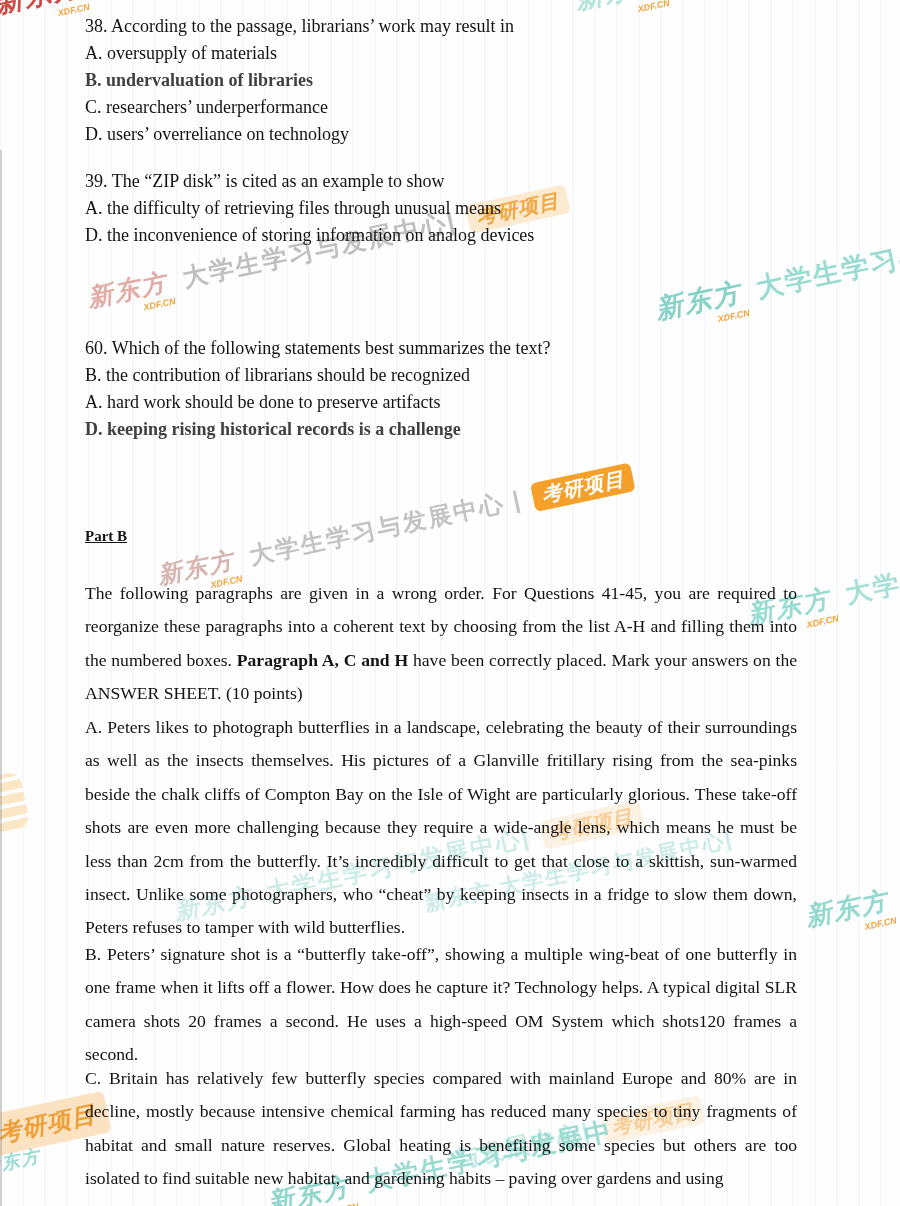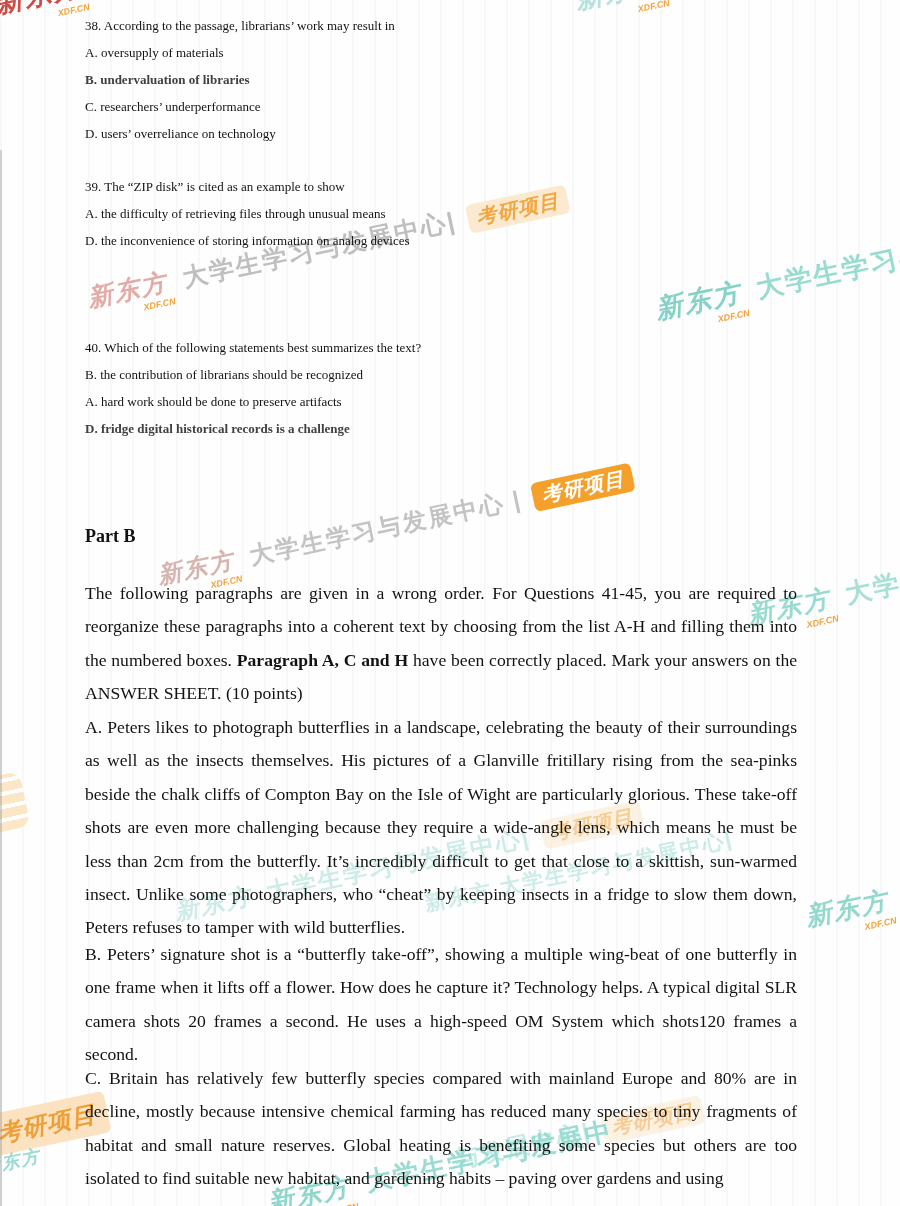--- a/index.html
+++ b/index.html
@@ -8,23 +8,23 @@
     background:#fefefe;overflow:hidden;
     font-family:"Liberation Serif", serif;color:#121212;
   }
   .scanlines{
     position:absolute;inset:0;z-index:0;pointer-events:none;
     background:repeating-linear-gradient(90deg, rgba(208,214,218,.16) 0 2px, transparent 2px 22px);
   }
   .scan-edge{position:absolute;left:0;top:150px;width:2px;height:1056px;background:rgba(130,136,140,.35);z-index:3;}
 
   .block{position:absolute;left:85px;width:712px;z-index:2;}
-  .qline{font-size:13px;line-height:26.9px;}
+  .qline{font-size:18px;line-height:26.9px;}
   .hl{color:#404040;font-weight:bold;}
-  .head{font-size:18px;line-height:27px;font-weight:bold;}
+  .head{font-size:15px;line-height:27px;font-weight:bold;text-decoration:underline;}
   .para{font-size:17.6px;line-height:33.4px;text-align:justify;}
   .bold{font-weight:bold;margin-top:7px;}
 
   
   .wm{
     position:absolute;z-index:1;white-space:nowrap;pointer-events:none;
     transform:rotate(-12deg);transform-origin:left center;
     font-family:"Liberation Sans", sans-serif;font-weight:bold;
   }
   .wm .logo{font-style:italic;position:relative;display:inline-block;letter-spacing:2px;}
@@ -115,31 +115,31 @@
   </div>
 
   <div class="block" style="top:13px">
     <div class="qline">38. According to the passage, librarians’ work may result in</div>
     <div class="qline">A. oversupply of materials</div>
     <div class="qline hl">B. undervaluation of libraries</div>
     <div class="qline">C. researchers’ underperformance</div>
     <div class="qline">D. users’ overreliance on technology</div>
   </div>
 
-  <div class="block" style="top:174px">
+  <div class="block" style="top:168px">
     <div class="qline">39. The “ZIP disk” is cited as an example to show</div>
     <div class="qline">A. the difficulty of retrieving files through unusual means</div>
     <div class="qline">D. the inconvenience of storing information on analog devices</div>
   </div>
 
   <div class="block" style="top:335px">
-    <div class="qline">40. Which of the following statements best summarizes the text?</div>
+    <div class="qline">60. Which of the following statements best summarizes the text?</div>
     <div class="qline">B. the contribution of librarians should be recognized</div>
     <div class="qline">A. hard work should be done to preserve artifacts</div>
-    <div class="qline hl">D. fridge digital historical records is a challenge</div>
+    <div class="qline hl">D. keeping rising historical records is a challenge</div>
   </div>
 
   <div class="block" style="top:523px">
     <div class="head">Part B</div>
   </div>
 
   <div class="block para" style="top:577px">
     <span>The following paragraphs are given in a wrong order. For Questions 41-45, you are required to reorganize these paragraphs into a coherent text by choosing from the list A-H and filling them into the numbered boxes. </span><span class="bold">Paragraph A, C and H</span><span> have been correctly placed. Mark your answers on the ANSWER SHEET. (10 points)</span>
   </div>
 

